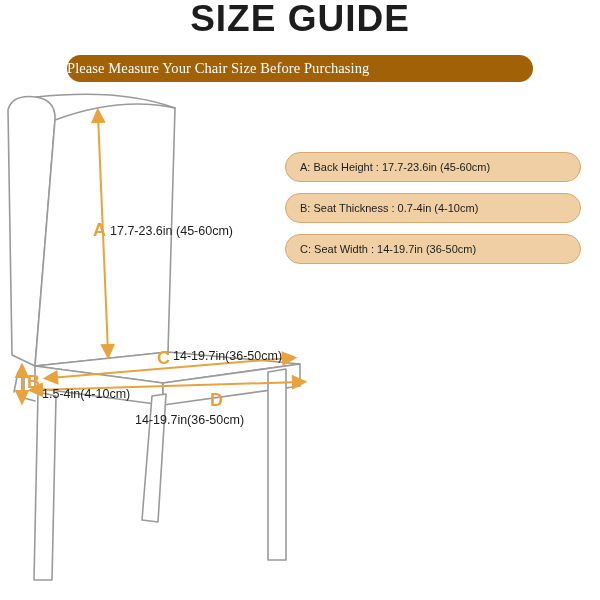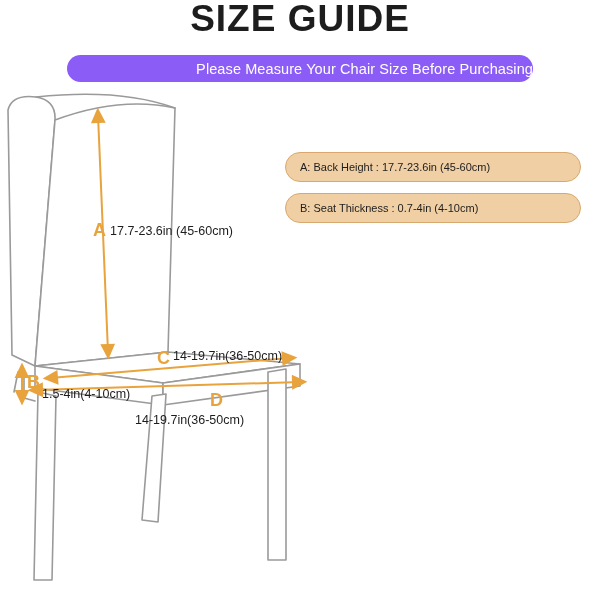--- a/index.html
+++ b/index.html
@@ -31,25 +31,26 @@
     letter-spacing: 1px;
     color: #1d1d1d;
     font-family: "Liberation Sans", sans-serif;
   }
   .subtitle-bar {
     position: absolute;
     top: 55px;
     left: 67px;
     width: 466px;
     height: 27px;
-    background: #8b5cf6;
+    background: #a16207;
     border-radius: 14px;
     display: flex;
     align-items: center;
-    justify-content: flex-end;
+    justify-content: flex-start;
+    font-family: Liberation Serif, serif;
   }
   .subtitle-bar span {
     color: #ffffff;
     font-size: 14.5px;
     font-weight: normal;
     letter-spacing: 0.1px;
   }
   .legend {
     position: absolute;
     left: 285px;
@@ -156,15 +157,18 @@
     <text class="dimtext" x="135" y="424">14-19.7in(36-50cm)</text>
   </svg>
 
   <div class="legend">
     <div class="legend-item">
       <span class="lbl">A: Back Height : 17.7-23.6in (45-60cm)</span>
     </div>
     <div class="legend-item">
       <span class="lbl">B: Seat Thickness : 0.7-4in (4-10cm)</span>
     </div>
+    <div class="legend-item">
+      <span class="lbl">C: Seat Width : 14-19.7in (36-50cm)</span>
+    </div>
   </div>
 
 </div>
 
 </body></html>

